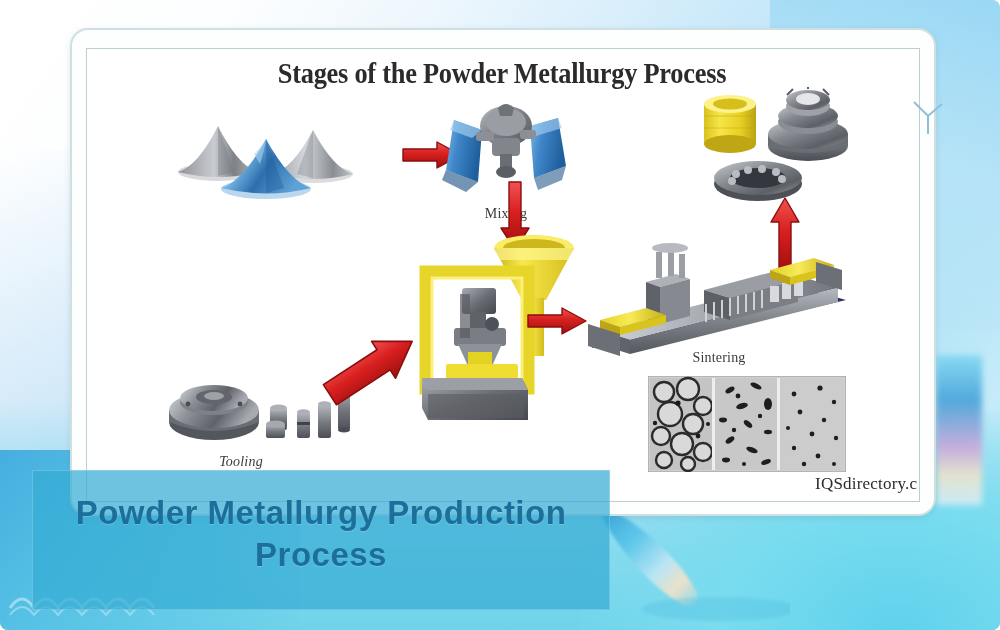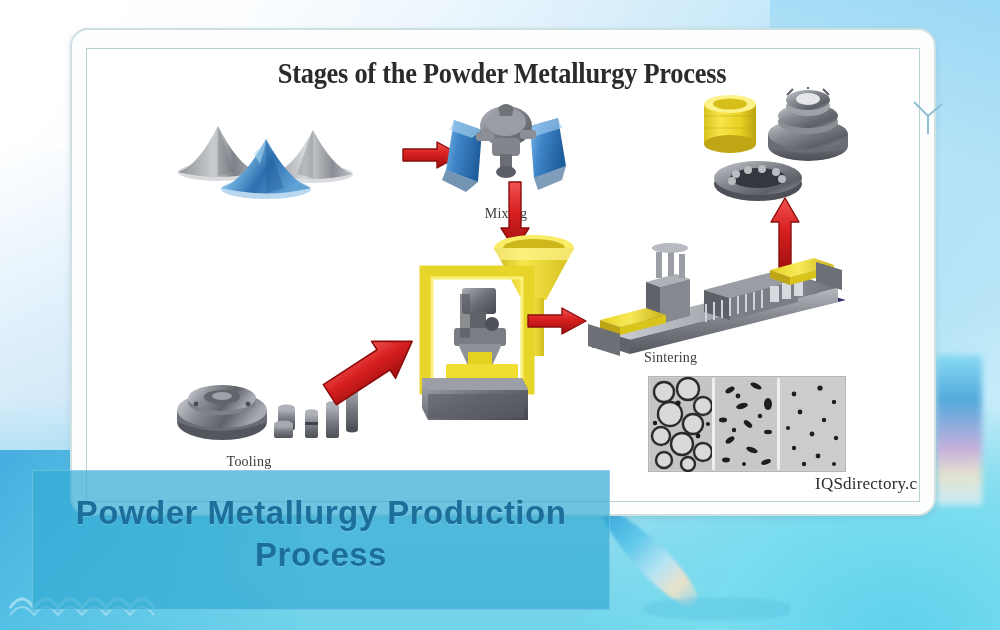--- a/index.html
+++ b/index.html
@@ -20,20 +20,21 @@
     background: linear-gradient(125deg,
         #ffffff 0%,
         #fdfeff 16%,
         #eef7fd 30%,
         #d8eefb 44%,
         #bfe6f8 58%,
         #aee0f6 70%,
         #b9e6f6 82%,
         #cdeefa 92%,
         #e6f7fc 100%);
+    border-radius: 8px;
   }
 
   
   .bg-wash {
     position: absolute;
     pointer-events: none;
   }
   .wash-topright {
     right: 0; top: 0;
     width: 230px; height: 330px;
@@ -471,21 +472,21 @@
         <path d="M16 82 L62 70 L82 77 L36 89 Z" fill="url(#gyel3)"></path>
         <path d="M16 82 L36 89 L36 97 L16 90 Z" fill="#bda515"></path>
         <path d="M36 89 L82 77 L82 85 L36 97 Z" fill="#d9c41c"></path>
         <path d="M186 32 L230 20 L250 27 L206 39 Z" fill="url(#gyel3)"></path>
         <path d="M186 32 L206 39 L206 47 L186 40 Z" fill="#bda515"></path>
         <path d="M206 39 L250 27 L250 35 L206 47 Z" fill="#d9c41c"></path>
 
         <path d="M4 86 L36 96 L36 118 L4 108 Z" fill="#6c6f75"></path>
         <path d="M232 24 L258 32 L258 52 L232 44 Z" fill="#6c6f75"></path>
       </svg>
-      <div class="node-label" style="left:60px; top:112px; width:150px; text-align:left;">Sintering</div>
+      <div class="node-label" style="left:60px; top:112px; width:150px; text-align:center;">Sintering</div>
     </div>
 
     <div class="node" style="left:562px; top:328px; width:198px; height:96px;">
       <svg class="art" width="198" height="96" viewBox="0 0 198 96">
         <rect x="0" y="0" width="198" height="96" fill="#cfcfcf" stroke="#9a9a9a" stroke-width="1"></rect>
 
         <g>
           <rect x="2" y="2" width="62" height="92" fill="#c4c4c4"></rect>
           <g fill="#d9d9d9" stroke="#2b2b2b" stroke-width="2.4">
             <circle cx="16" cy="16" r="10"></circle>
@@ -543,21 +544,21 @@
               <circle cx="170" cy="80" r="2.4"></circle>
             <circle cx="186" cy="88" r="2"></circle>
               <circle cx="156" cy="88" r="2.2"></circle>
           </g>
         </g>
         <rect x="64" y="2" width="3" height="92" fill="#eeeeee"></rect>
         <rect x="129" y="2" width="3" height="92" fill="#eeeeee"></rect>
       </svg>
     </div>
 
-    <div class="node" style="left:88px; top:318px; width:190px; height:110px;">
+    <div class="node" style="left:80px; top:318px; width:190px; height:110px;font-style:italic;">
       <svg class="art" width="190" height="80" viewBox="0 0 190 80">
         <defs>
           <linearGradient id="gtool" x1="0" y1="0" x2="1" y2="0.3">
             <stop offset="0%" stop-color="#d2d5da"></stop>
               <stop offset="35%" stop-color="#8e9197"></stop>
             <stop offset="70%" stop-color="#5f6268"></stop>
               <stop offset="100%" stop-color="#a7aab0"></stop>
           </linearGradient>
           <linearGradient id="gtool2" x1="0" y1="0" x2="0" y2="1">
             <stop offset="0%" stop-color="#b8bbc1"></stop>

